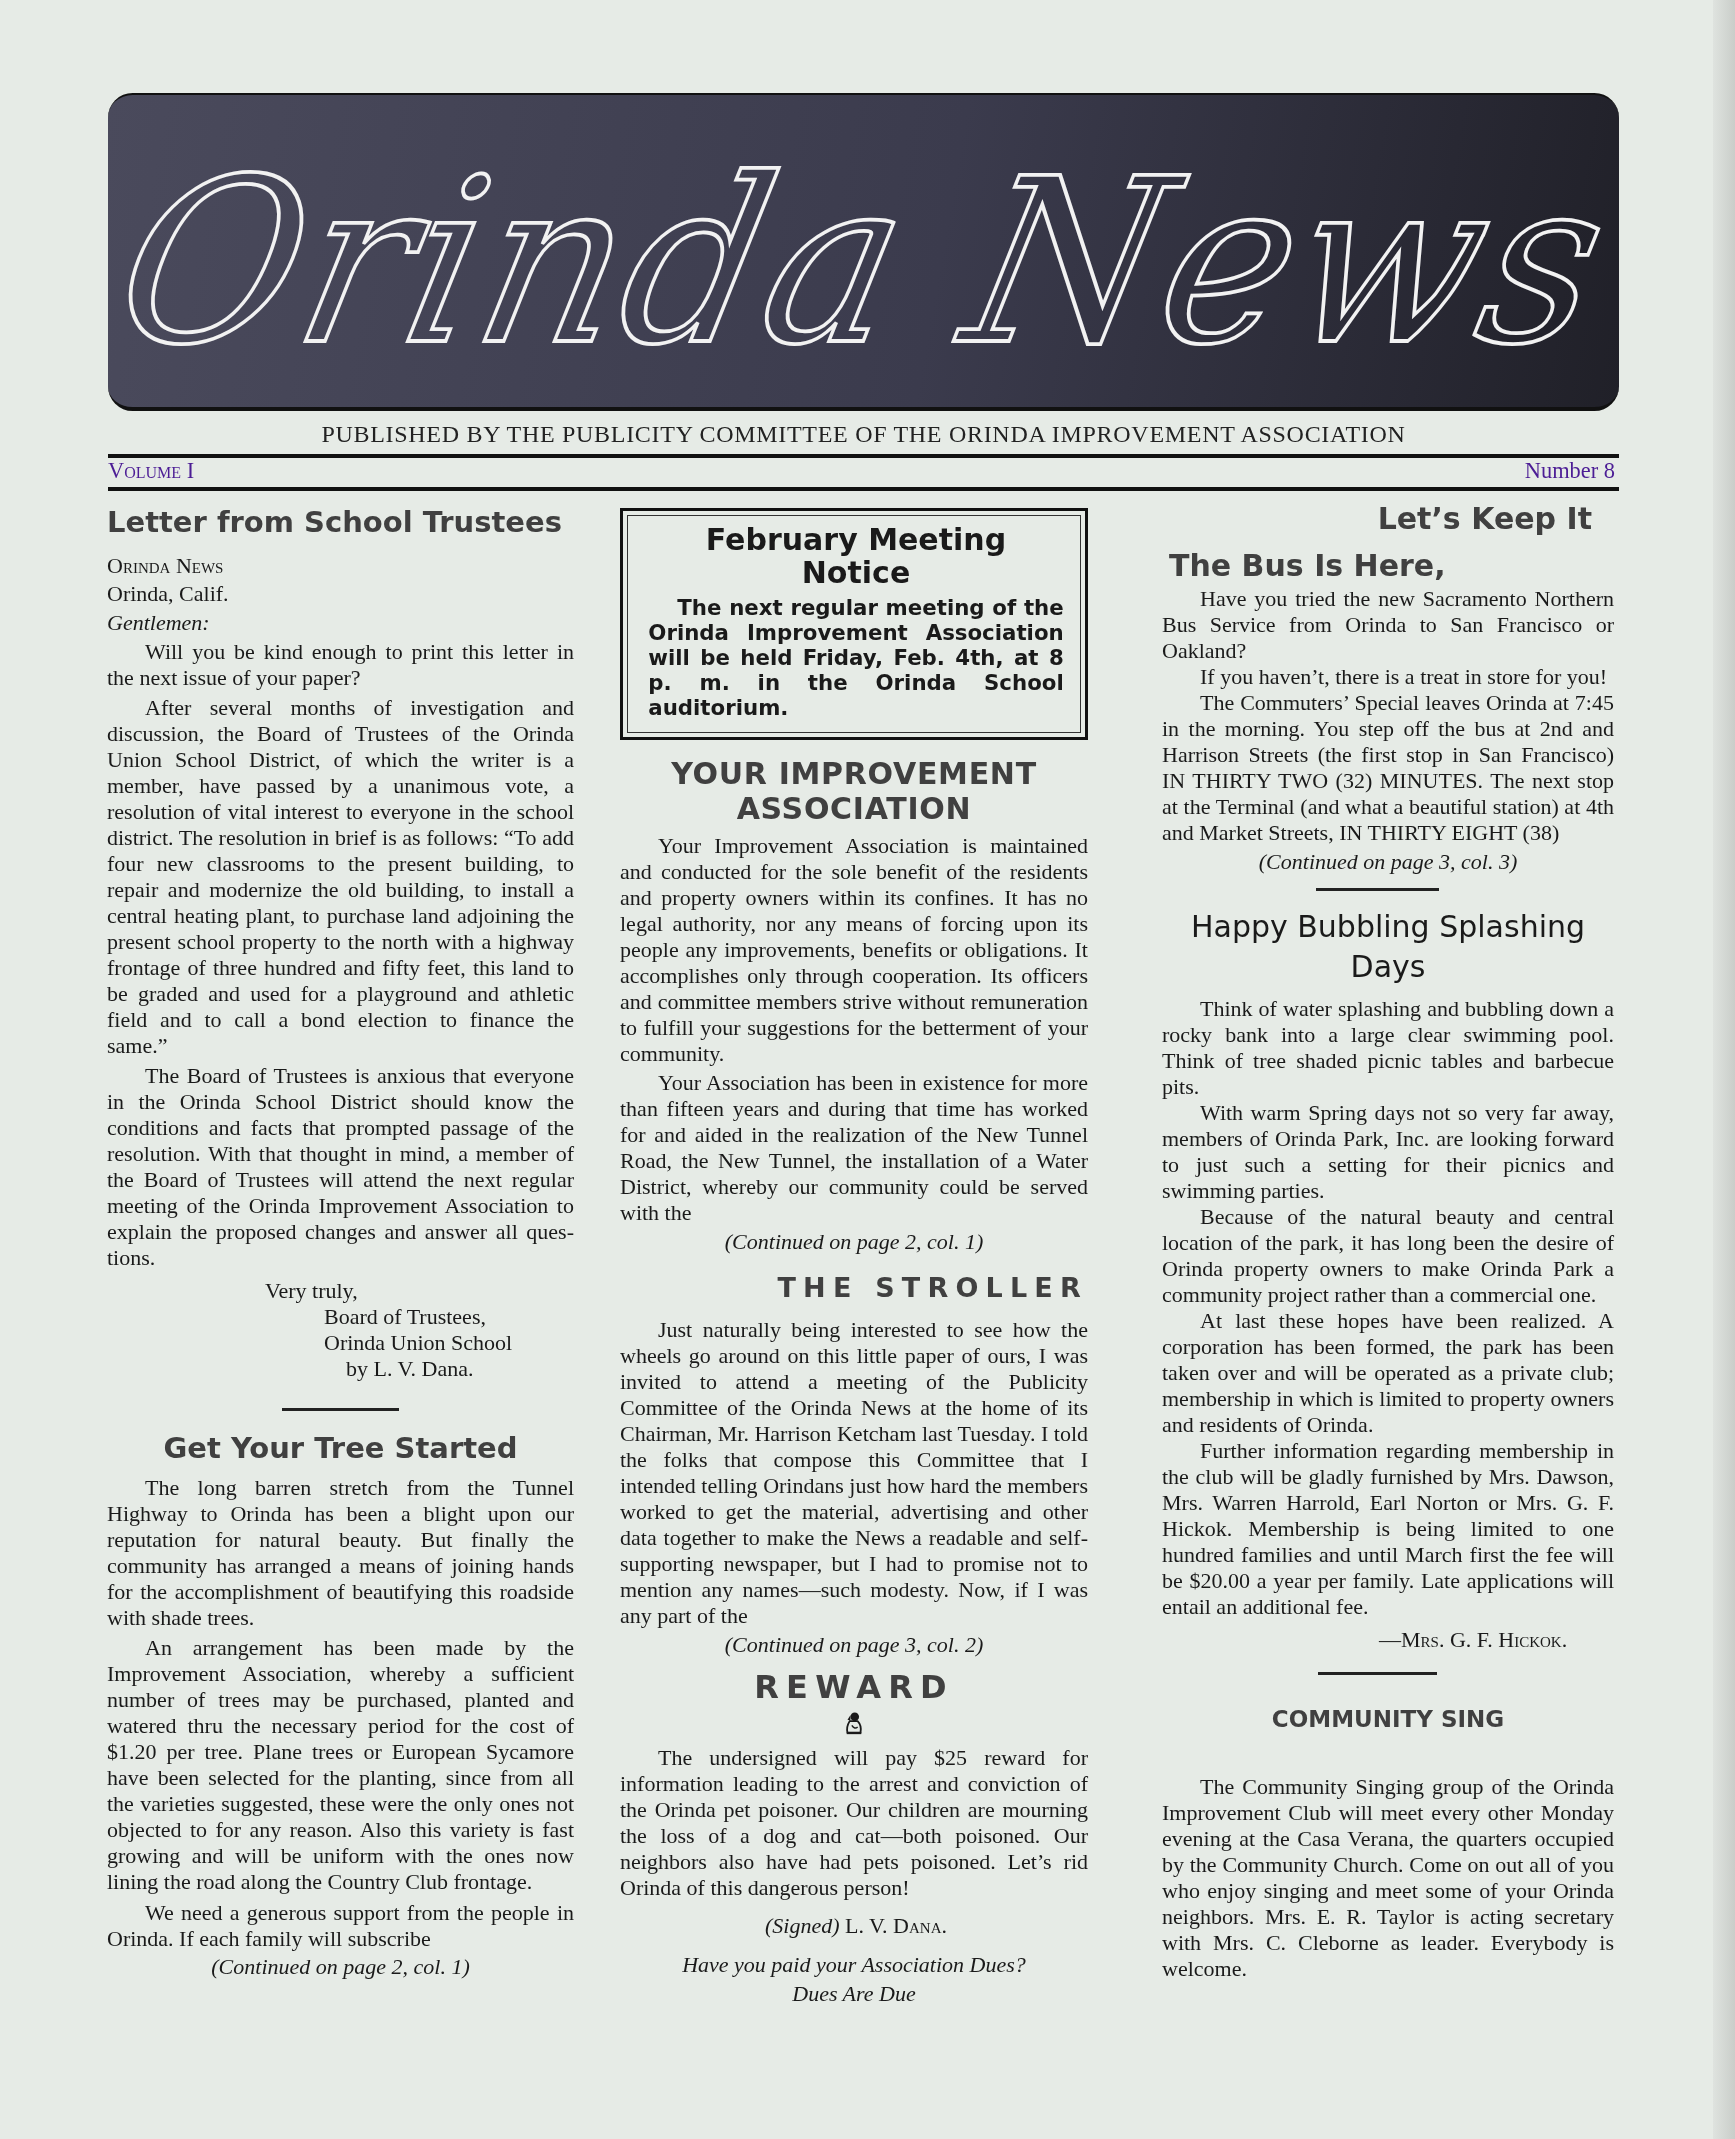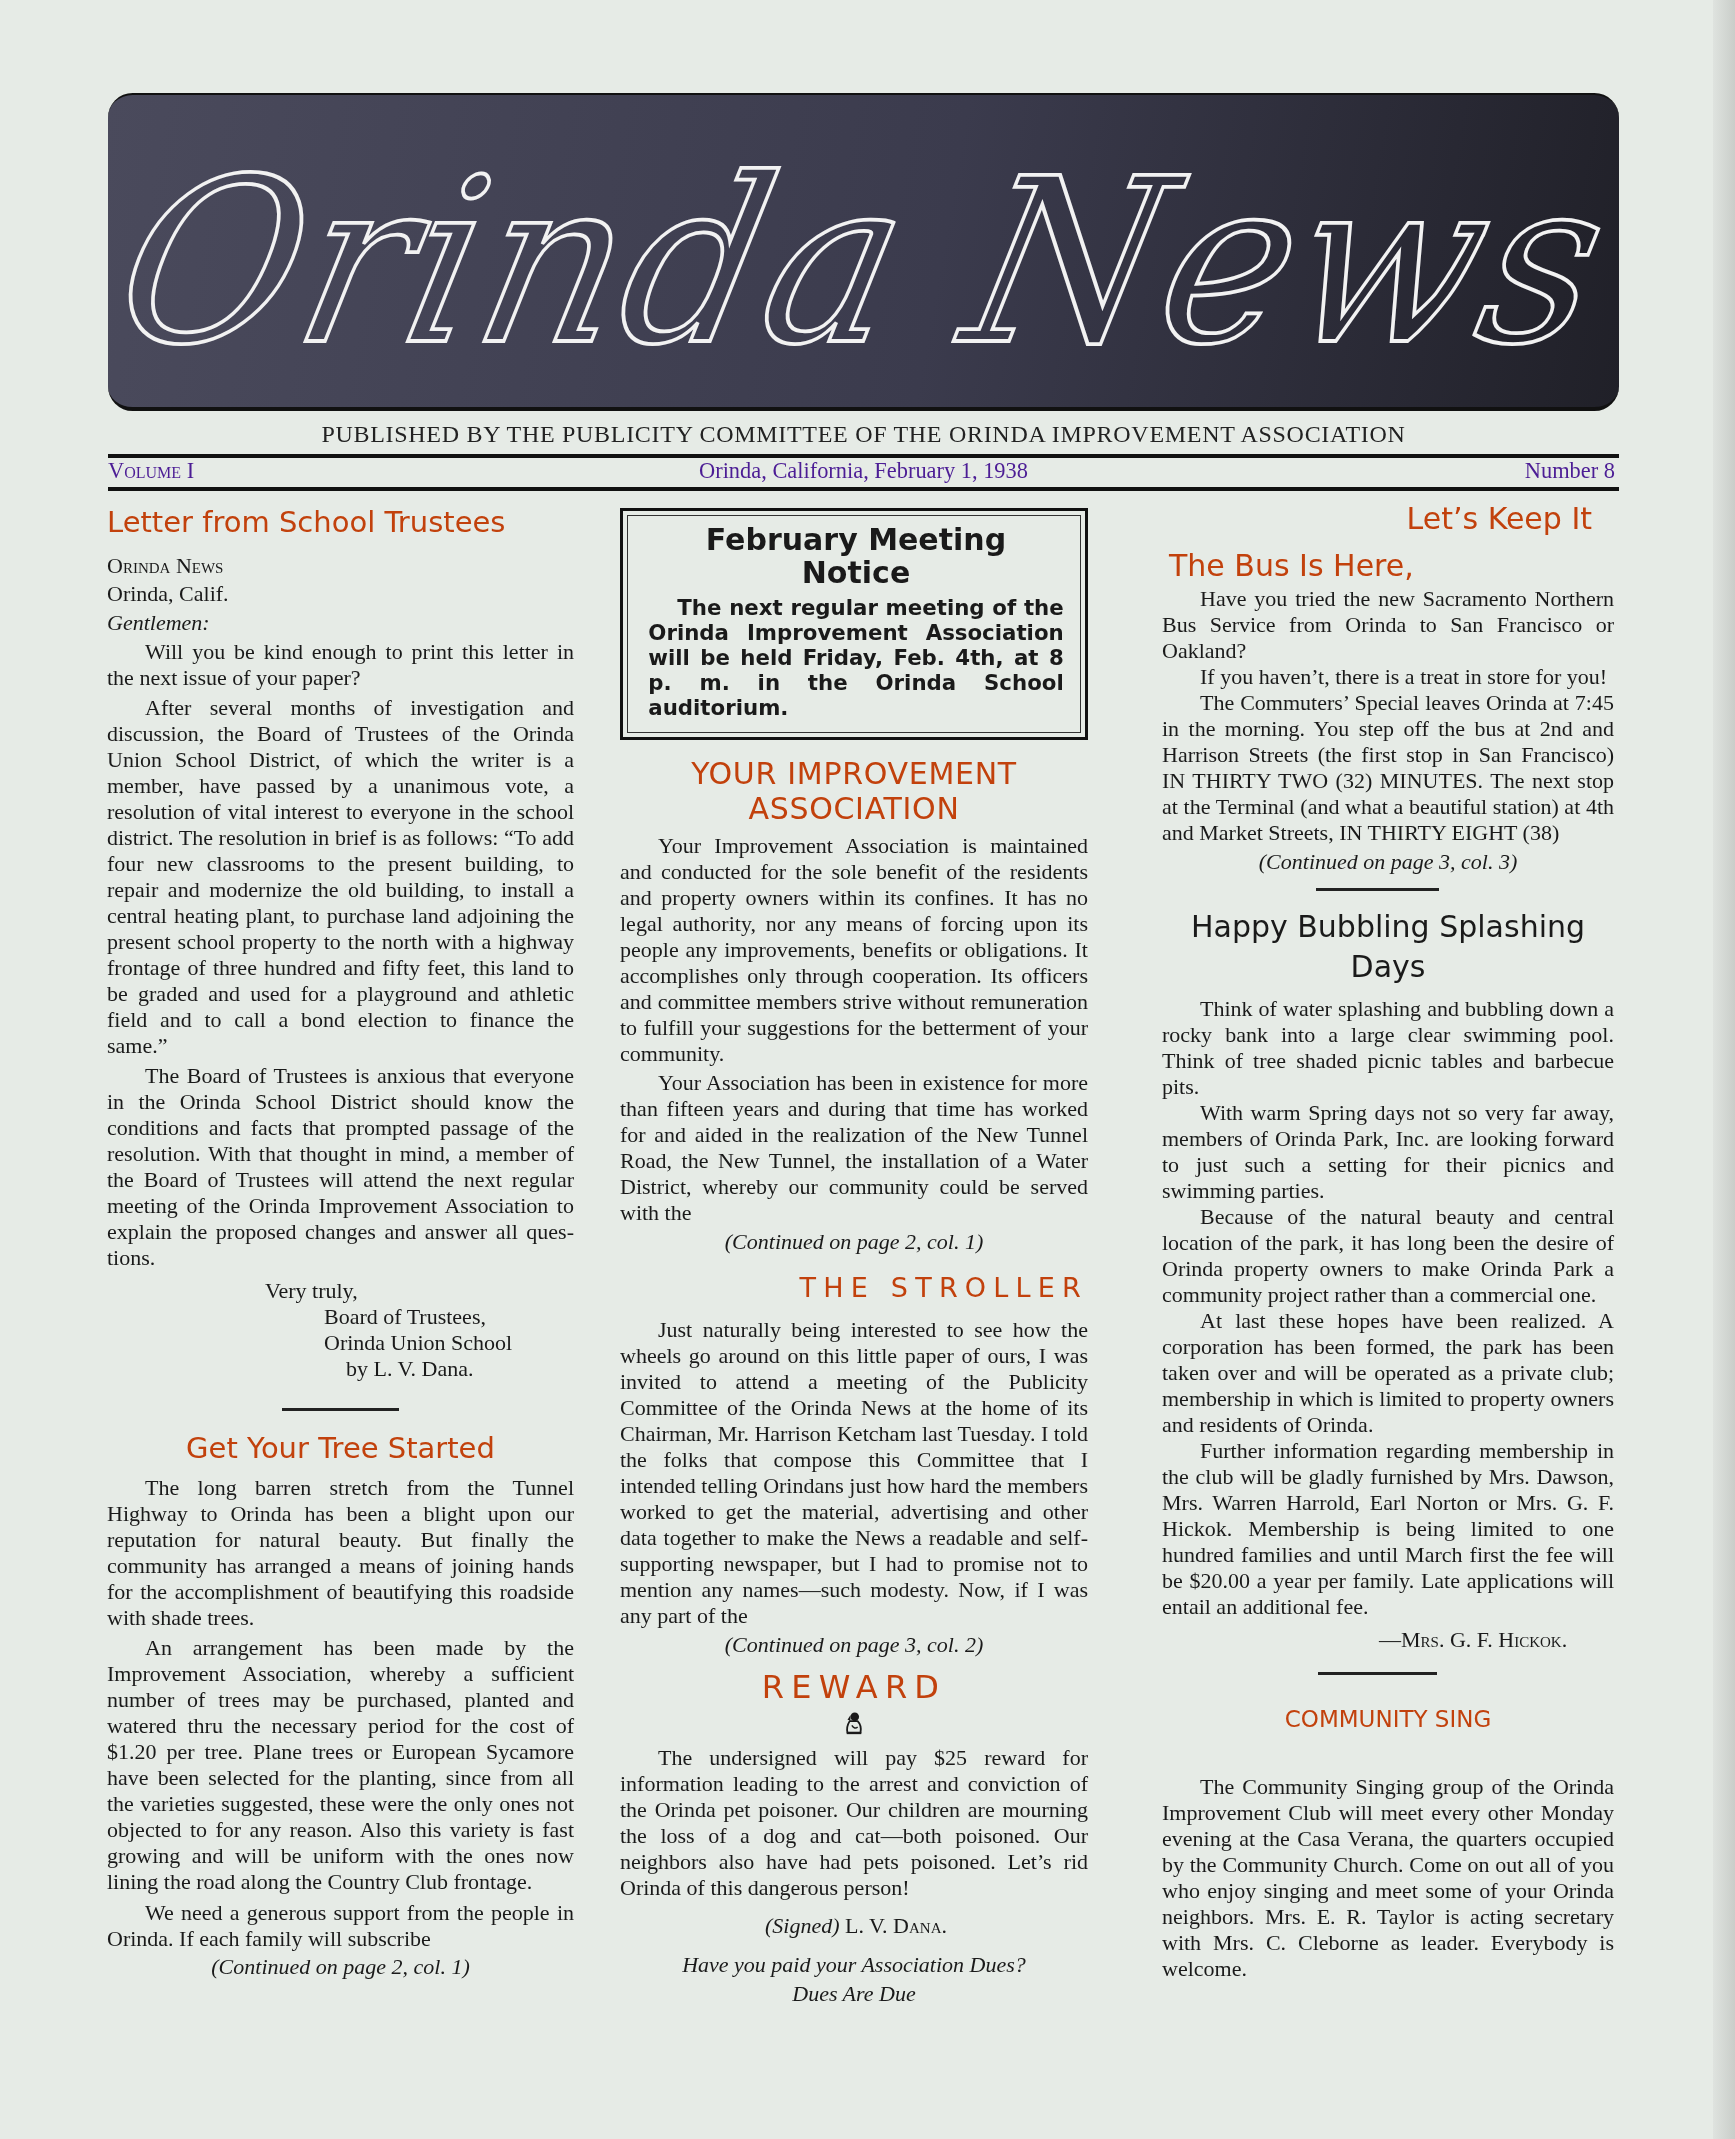--- a/index.html
+++ b/index.html
@@ -57,22 +57,22 @@
 
   .body-text {
     font-family: "Liberation Serif", serif; font-size: 22px; line-height: 26px;
     text-align: justify; margin: 0;
     hyphens: manual;
   }
   .body-text p { margin: 0; text-indent: 38px; }
   .body-text p.noindent { text-indent: 0; }
 
   .head-sans {
-    font-family: "DejaVu Sans", "Liberation Sans", sans-serif; font-weight: normal;
-    margin: 0; color: #c2410c;
+    font-family: "DejaVu Sans", "Liberation Sans", sans-serif; font-weight: bold;
+    margin: 0; color: #404040;
   }
   .cont {
     font-family: "Liberation Serif", serif; font-size: 22px; text-align: center;
     margin: 2.9px 0 0 0;
   }
   .short-rule {
     width: 117px; height: 2.9px; background: #222; margin: 0 auto;
   }
   .small-caps { font-variant: small-caps; }
   .italic { font-style: italic; }
@@ -102,21 +102,20 @@
 
 <div class="page-edge-right"></div>
 
 <div class="masthead">
   <div class="masthead-title">Orinda News</div>
 </div>
 <div class="publisher-line">PUBLISHED BY THE PUBLICITY COMMITTEE OF THE ORINDA IMPROVEMENT ASSOCIATION</div>
 <div class="rule-top"></div>
 <div class="issue-line">
   <span class="vol">Volume I</span>
-  <span class="date">Orinda, California, February 1, 1938</span>
   <span class="num">Number 8</span>
 </div>
 <div class="rule-bottom"></div>
 
 <div class="col col1">
   <section>
     <h2 class="head-sans" style="font-size:29px; line-height:35px; margin:5.8px 0 13px 0;">Letter from School Trustees</h2>
     <div class="body-text">
       <p class="noindent small-caps">Orinda News</p>
       <p class="noindent" style="margin-top:2px;">Orinda, Calif.</p>

